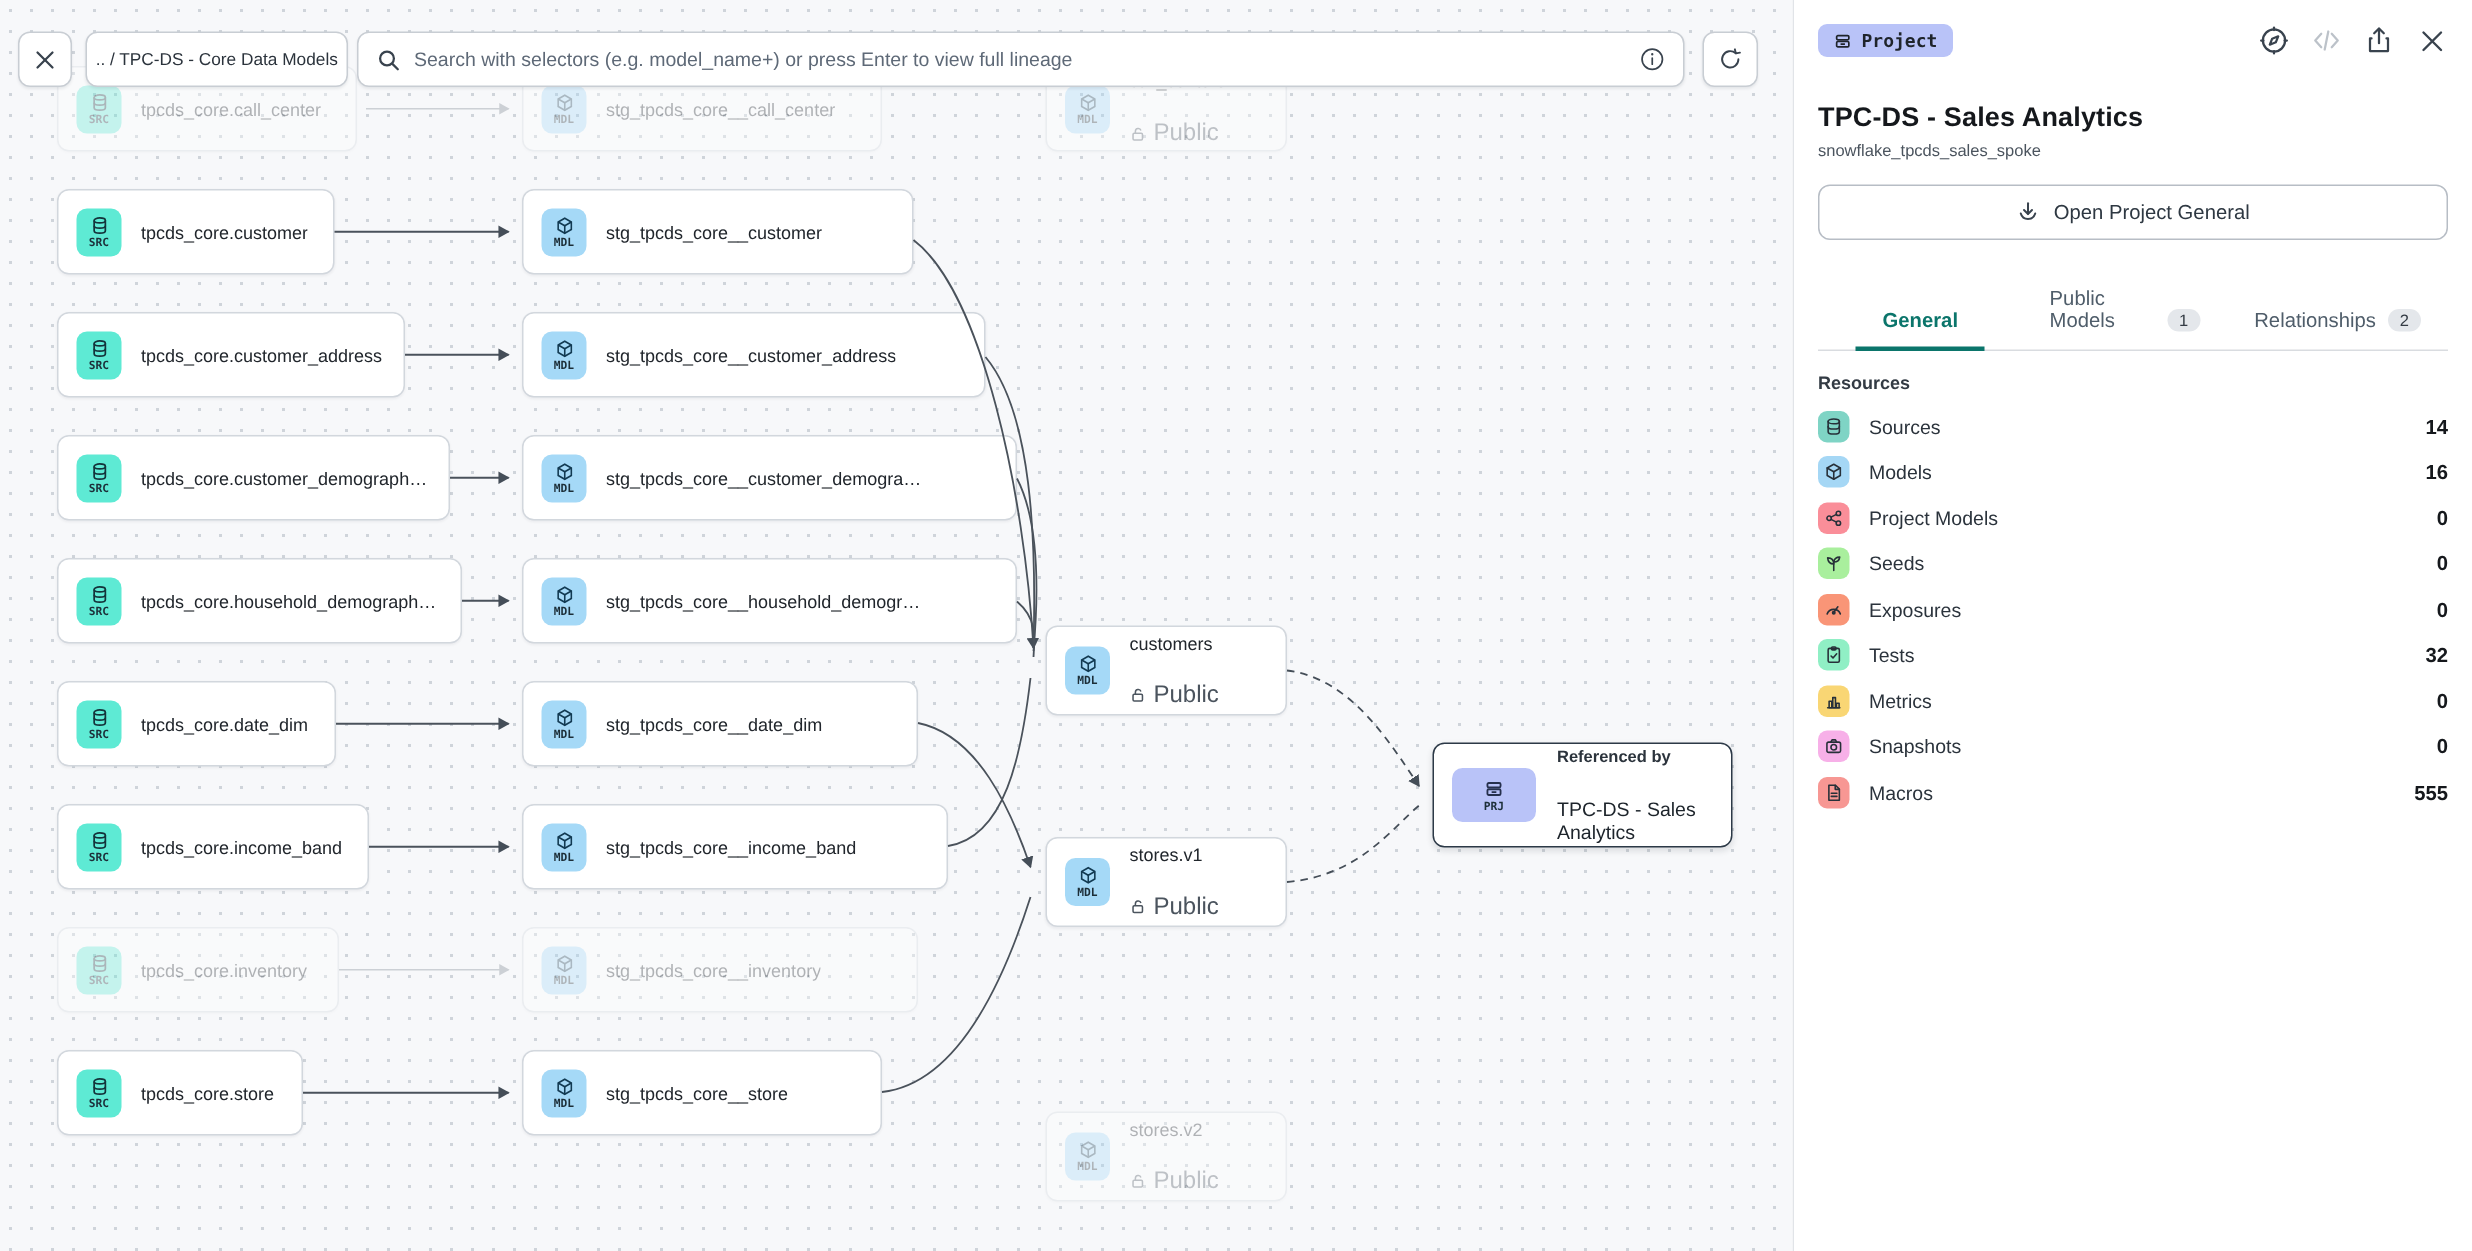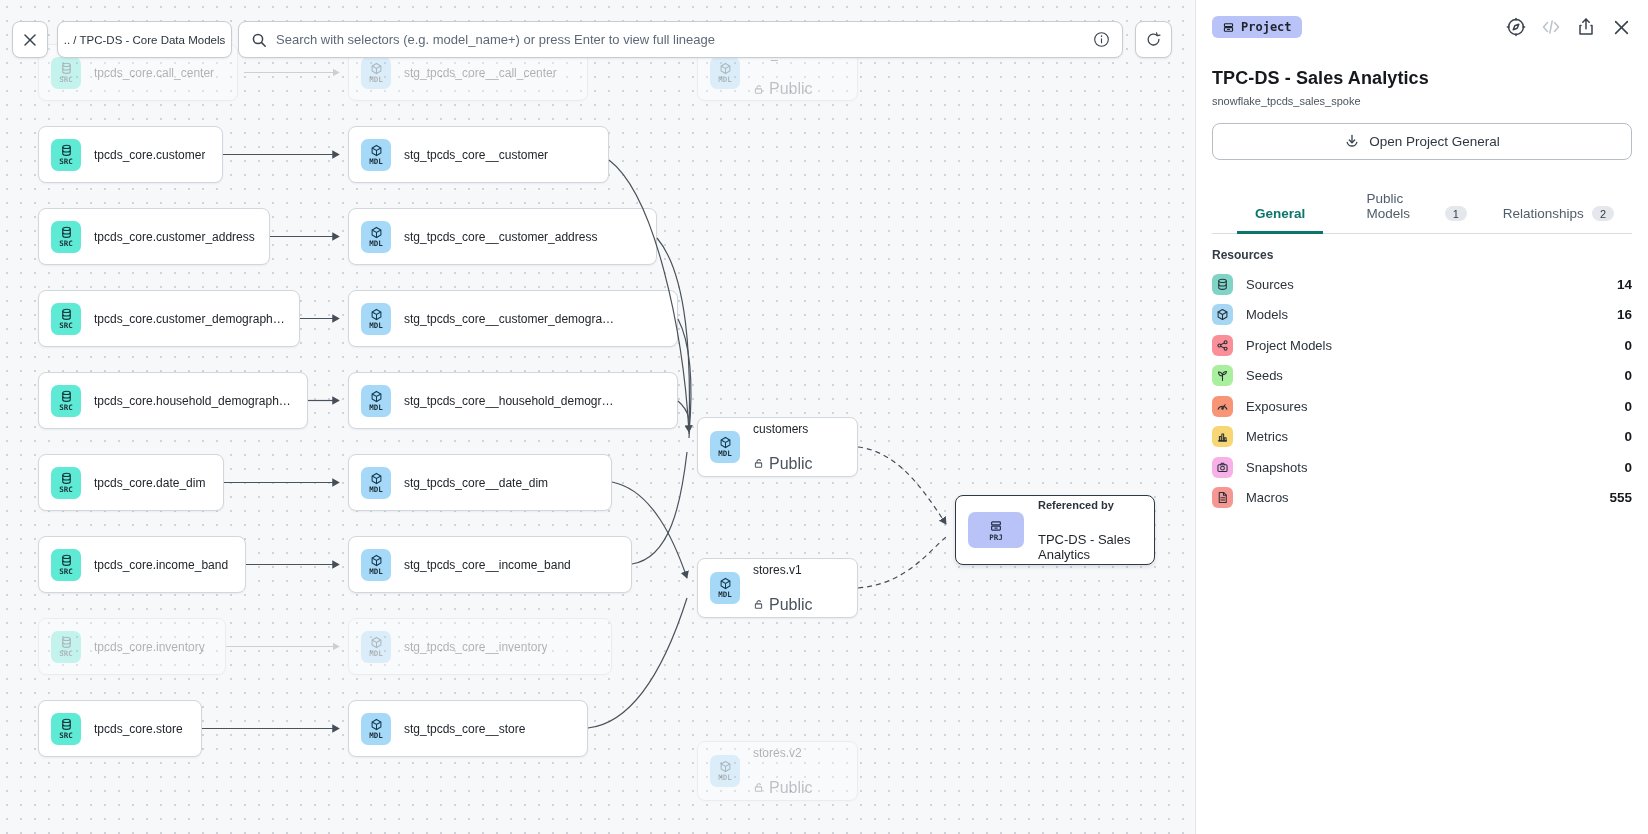--- a/index.html
+++ b/index.html
@@ -565,20 +565,31 @@
           <svg width="13" height="13" viewBox="0 0 16 16">
             <path d="M2.6,11.4 a5.8,5.8 0 0 1 10.8,0"></path>
             <line x1="8" y1="10" x2="11.4" y2="5.6"></line>
             <circle cx="8" cy="10.4" r="1"></circle>
           </svg>
         </span>
       <span class="res-label">Exposures</span>
       <span class="res-count">0</span>
     </div>
     <div class="res-row">
+      <span class="res-ico bg-tests">
+          <svg width="13" height="13" viewBox="0 0 16 16">
+            <rect x="3.4" y="2.8" width="9.2" height="11.4" rx="1.2"></rect>
+            <rect x="6.2" y="1.6" width="3.6" height="2.4" rx="0.8"></rect>
+            <polyline points="5.8,9 7.4,10.6 10.4,7.2"></polyline>
+          </svg>
+        </span>
+      <span class="res-label">Tests</span>
+      <span class="res-count">32</span>
+    </div>
+    <div class="res-row">
       <span class="res-ico bg-metrics">
           <svg width="13" height="13" viewBox="0 0 16 16">
             <line x1="3" y1="13.4" x2="13" y2="13.4"></line>
             <rect x="4.2" y="8" width="2.2" height="5.4"></rect>
             <rect x="7.2" y="5" width="2.2" height="8.4"></rect>
             <rect x="10.2" y="9.6" width="2.2" height="3.8"></rect>
           </svg>
         </span>
       <span class="res-label">Metrics</span>
       <span class="res-count">0</span>

